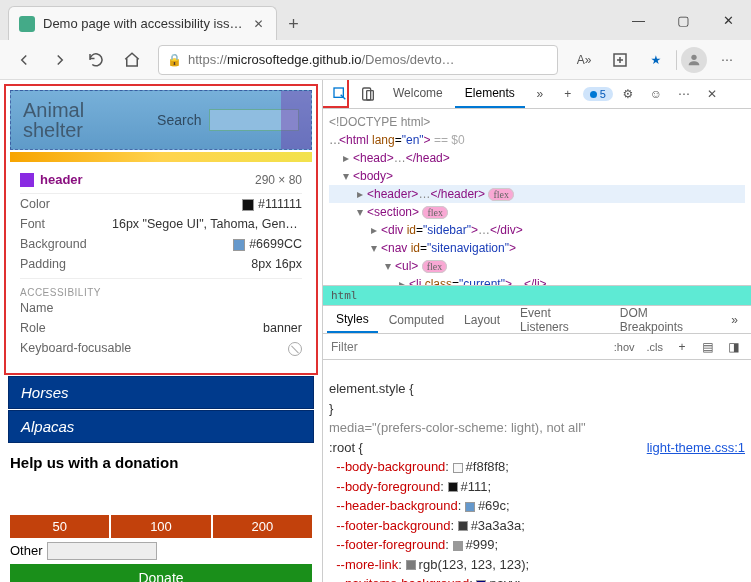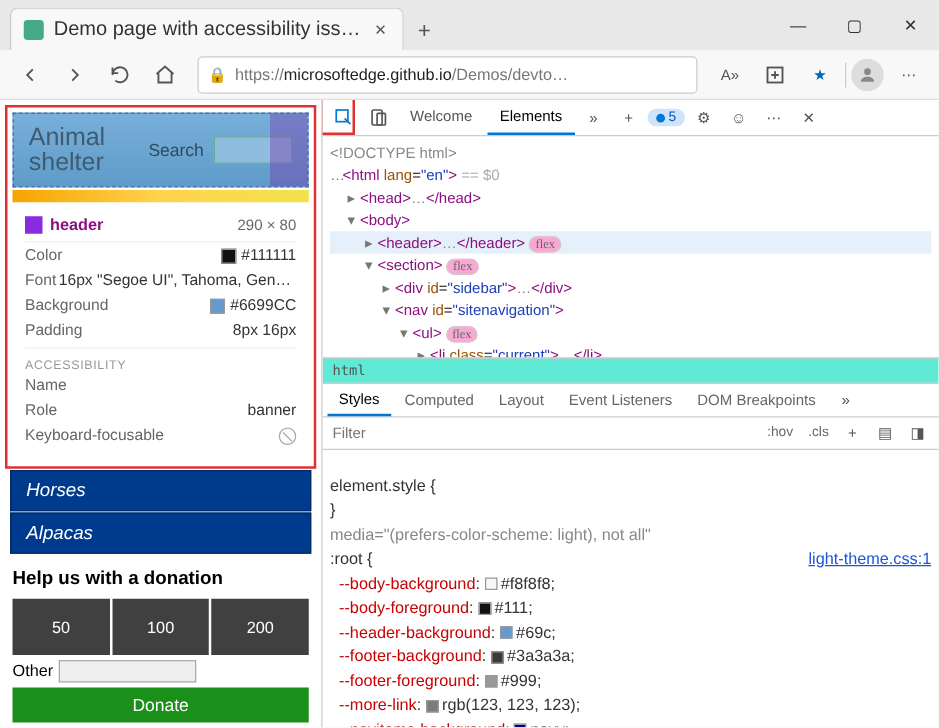--- a/index.html
+++ b/index.html
@@ -2,39 +2,39 @@
 <html><head>
 <meta charset="utf-8">
 <style>
 * { margin: 0; padding: 0; box-sizing: border-box; font-family: "Segoe UI", Tahoma, Geneva, Verdana, sans-serif; }
 body { width: 751px; height: 582px; background: #f3f3f3; overflow: hidden; font-size: 12px; }
 
 
 .titlebar { height: 40px; background: #e8e8e8; display: flex; align-items: flex-end; padding-left: 8px; }
 .tab { background: #f8f8f8; border-radius: 6px 6px 0 0; height: 34px; display: flex; align-items: center; padding: 0 10px; gap: 8px; min-width: 240px; border: 1px solid #ccc; border-bottom: none; }
 .tab-icon { width: 16px; height: 16px; background: #4a8; border-radius: 3px; }
-.tab-title { flex: 1; font-size: 16px; color: #333; white-space: nowrap; overflow: hidden; text-overflow: ellipsis; }
+.tab-title { flex: 1; font-size: 13px; color: #333; white-space: nowrap; overflow: hidden; text-overflow: ellipsis; }
 .tab-close { width: 16px; height: 16px; display: flex; align-items: center; justify-content: center; color: #555; }
 .newtab { width: 32px; height: 32px; display: flex; align-items: center; justify-content: center; color: #555; font-size: 18px; }
 .win-controls { margin-left: auto; display: flex; height: 40px; }
 .win-controls div { width: 45px; display: flex; align-items: center; justify-content: center; color: #333; font-size: 13px; }
 
 
 .toolbar { height: 40px; background: #f8f8f8; display: flex; align-items: center; padding: 0 8px; gap: 4px; border-bottom: 1px solid #ddd; }
 .tb-btn { width: 32px; height: 32px; display: flex; align-items: center; justify-content: center; color: #555; border-radius: 4px; }
 .tb-btn svg { width: 18px; height: 18px; }
 .urlbox { flex: 1; display: flex; align-items: center; background: #fff; border: 1px solid #ccc; border-radius: 4px; height: 30px; padding: 0 8px; margin: 0 6px; gap: 6px; }
 .url-text { color: #777; font-size: 13px; white-space: nowrap; overflow: hidden; }
 .url-host { color: #222; }
 .star-fill { color: #0067c0; }
 .avatar { width: 26px; height: 26px; background: #ddd; border-radius: 50%; display: flex; align-items: center; justify-content: center; }
 
 
 .content { display: flex; height: calc(582px - 80px); }
-.left { width: 258px; background: #fff; border-right: 1px solid #ccc; position: relative; padding: 4px; overflow: hidden; }
+.left { width: 323px; background: #fff; border-right: 1px solid #ccc; position: relative; padding: 4px; overflow: hidden; }
 .right { flex: 1; background: #fff; display: flex; flex-direction: column; overflow: hidden; }
 
 
 .hl-area { border: 2px solid #e03030; padding: 4px; position: relative; }
 .hl-header { background: linear-gradient(180deg, #77b0d9 0%, #5f9bc9 100%); height: 60px; display: flex; align-items: center; padding: 6px 12px; gap: 8px; position: relative; border: 1px dashed rgba(0,0,100,.4); }
 .hl-header::after { content:""; position:absolute; right:0; top:0; bottom:0; width:30px; background: rgba(120,50,170,.4); }
 .hl-title { color: #405a70; font-size: 20px; line-height: 1; }
 .hl-search-label { color: #304a60; font-size: 14px; }
 .hl-search-input { background: #8fbde0; border: 1px solid #6a9; width: 90px; height: 22px; }
 .orange-bar { height: 10px; background: linear-gradient(90deg, #f7a400, #ffd34d, #f2e24c); margin-top: 2px; }
@@ -51,21 +51,21 @@
 .swatch { display: inline-block; width: 12px; height: 12px; vertical-align: middle; margin-right: 4px; border: 1px solid #999; }
 .section-label { text-transform: uppercase; color: #999; font-size: 10px; letter-spacing: .5px; padding-top: 8px; border-top: 1px solid #eee; margin-top: 4px; }
 .na-icon { width: 14px; height: 14px; border: 1.5px solid #aaa; border-radius: 50%; position: relative; display: inline-block; vertical-align: middle; }
 .na-icon::after { content:""; position:absolute; left:1px; right:1px; top:50%; border-top:1.5px solid #aaa; transform: rotate(45deg); }
 
 
 .navitem { background: #003a8c; color: #fff; padding: 7px 12px; font-size: 15px; margin: 1px 4px; border: 1px solid #002a6c; font-style: italic; }
 .donation { padding: 10px 6px; }
 .donation h3 { font-size: 15px; margin-bottom: 8px; }
 .amounts { display: flex; gap: 2px; margin-bottom: 4px; }
-.amount-btn { flex: 1; background: #404040; color: #fff; text-align: center; padding: 15px 0; font-size: 13px; }
+.amount-btn { flex: 1; background: #c2410c; color: #fff; text-align: center; padding: 4px 0; font-size: 13px; margin-top: 36px; }
 .other-row { display: flex; align-items: center; gap: 4px; font-size: 13px; margin-bottom: 4px; }
 .other-row input { flex: 1; max-width: 110px; height: 18px; border: 1px solid #aaa; background: #eee; }
 .donate-btn { background: #1a8f1a; color: #fff; text-align: center; padding: 6px; font-size: 14px; }
 .scroll-h { height: 10px; background: #eee; border: 1px solid #ccc; margin: 4px 20px 0 20px; position: relative; }
 .scroll-h::after { content:""; position:absolute; left:0; width:60%; top:0; bottom:0; background:#bbb; }
 
 
 .dt-toolbar { height: 30px; border-bottom: 1px solid #ccc; display: flex; align-items: center; padding: 0 4px; gap: 2px; position: relative; }
 .dt-redbox { position: absolute; left: -2px; top: -2px; width: 28px; height: 30px; border: 2px solid #e03030; }
 .dt-btn { width: 26px; height: 26px; display: flex; align-items: center; justify-content: center; color: #555; border-radius: 3px; }

